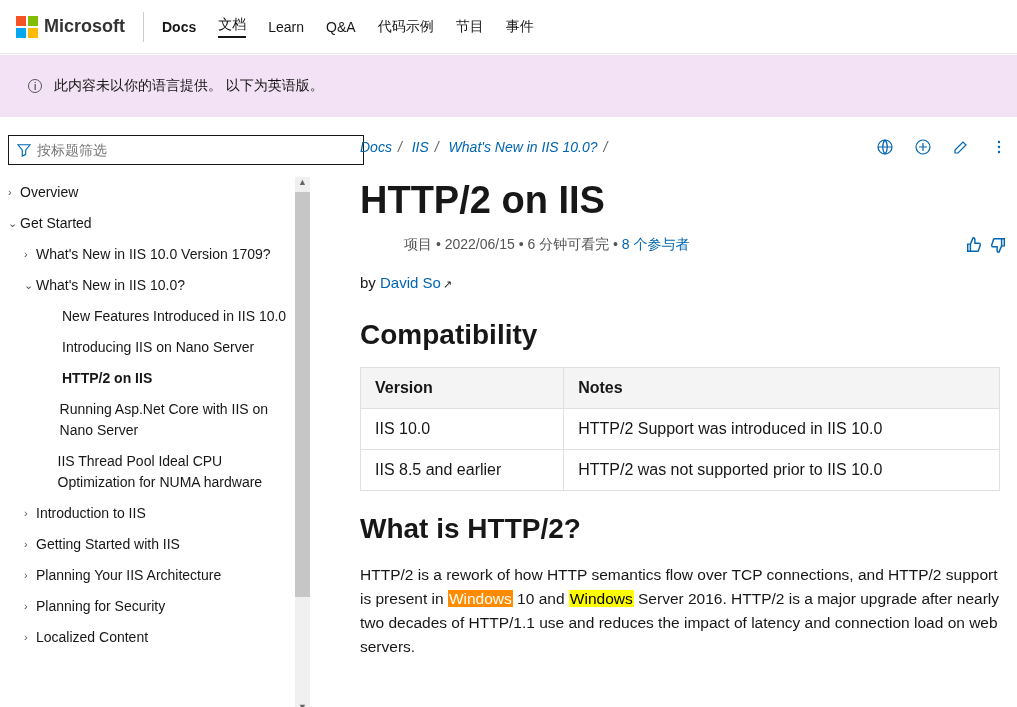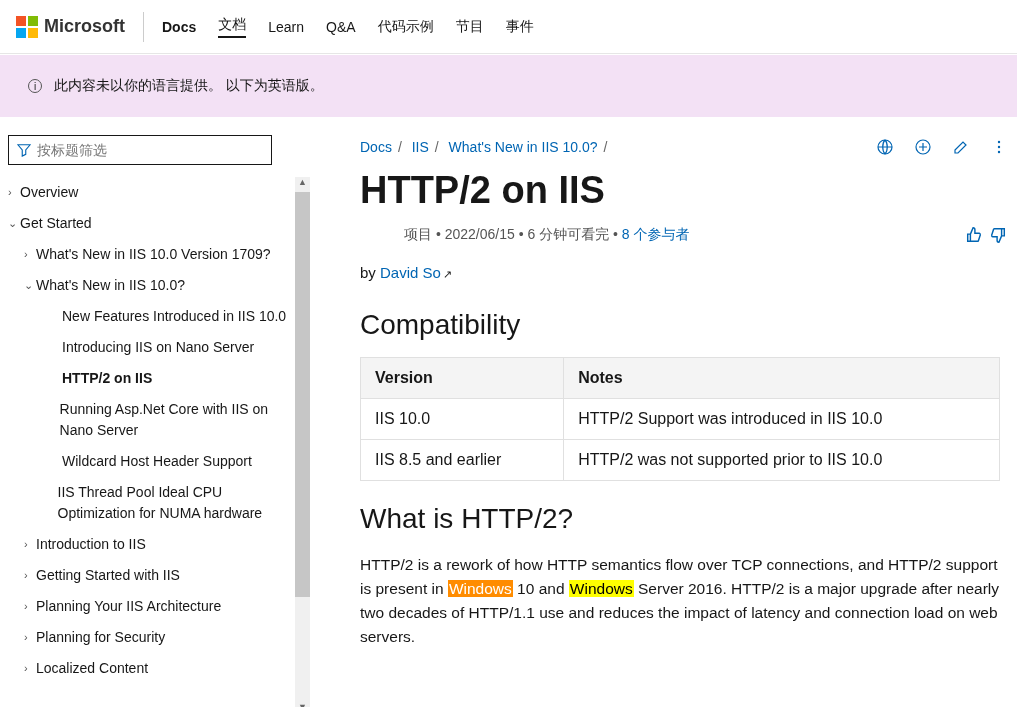--- a/index.html
+++ b/index.html
@@ -14,48 +14,48 @@
 .topnav { display: flex; gap: 22px; align-items: center; }
 .topnav a { color: #171717; font-size: 14px; }
 .topnav a.strong { font-weight: 600; }
 .topnav a.active { border-bottom: 2px solid #171717; padding-bottom: 2px; }
 
 .banner { background: #f3e1f5; padding: 22px 28px; font-size: 14px; margin-top: 1px; }
 .banner-icon { display: inline-block; width: 14px; height: 14px; border: 1.4px solid #555; border-radius: 50%; text-align: center; font-size: 10px; line-height: 13px; margin-right: 8px; }
 
 .layout { display: flex; }
 .sidebar { width: 318px; padding: 18px 8px 18px 8px; }
-.filter-box { display: flex; align-items: center; border: 1px solid #171717; padding: 6px 8px; margin-bottom: 12px; width: 264px; }
+.filter-box { display: flex; align-items: center; border: 1px solid #171717; padding: 6px 8px; margin-bottom: 12px; width: 356px; }
 .filter-box input { border: none; outline: none; flex: 1; font-size: 14px; color: #555; }
 .filter-icon { width: 14px; height: 14px; margin-right: 6px; }
 
 .tree-wrap { display: flex; }
 .tree { flex: 1; font-size: 14px; line-height: 1.5; max-height: 540px; overflow: hidden; }
 .tree-item { display: flex; align-items: center; padding: 5px 4px; cursor: pointer; color: #171717; }
 .caret { width: 12px; font-size: 11px; color: #555; }
 .lvl0 { padding-left: 0; } .lvl1 { padding-left: 16px; } .lvl2 { padding-left: 42px; }
 .tree-item.selected { font-weight: 700; }
 .scrollbar-track { width: 15px; background: #f0f0f0; position: relative; height: 540px; }
 .scrollbar-thumb { position: absolute; width: 15px; background: #c6c6c6; top: 0; height: 75%; }
 .scroll-arrow { position: absolute; width: 15px; height: 15px; font-size: 9px; text-align: center; color: #666; }
 
 .main { flex: 1; padding: 22px 10px 22px 42px; }
-.breadcrumb { font-size: 14px; margin-bottom: 14px; }
+.breadcrumb { font-size: 14px; margin-bottom: 24px; font-style: italic; }
 .breadcrumb span.sep { color: #666; margin: 0 6px; }
 .page-actions { float: right; display: flex; gap: 22px; color: #0065b3; }
 .page-actions svg { width: 16px; height: 16px; cursor: pointer; }
 h1 { font-size: 38px; font-weight: 600; margin-bottom: 14px; }
 .meta { font-size: 14px; color: #555; margin-bottom: 20px; margin-left: 44px; }
 .meta a { color: #0065b3; }
 .feedback { float: right; display: flex; gap: 6px; }
 .feedback svg { width: 18px; height: 18px; cursor: pointer; stroke: #0065b3; fill: none; stroke-width: 1.6; }
 .byline { font-size: 15px; color: #171717; margin-bottom: 28px; }
 .ext-icon { font-size: 11px; margin-left: 2px; }
 
-h2 { font-size: 28px; font-weight: 400; margin: 22px 0 16px; }
+h2 { font-size: 28px; font-weight: 700; margin: 22px 0 16px; }
 table { border-collapse: collapse; width: 100%; max-width: 640px; font-size: 16px; }
 th, td { text-align: left; padding: 11px 14px; border: 1px solid #e0e0e0; }
 thead tr { background: #f4f4f4; }
 th { font-weight: 700; }
 
 .body-text { font-size: 15.5px; line-height: 1.55; margin-top: 18px; color: #171717; max-width: 640px; }
 .hl-orange { background: #ff8c00; color: #fff; padding: 0 1px; }
 .hl-yellow { background: #ffff00; color: #000; padding: 0 1px; }
 </style>
 </head>
@@ -125,24 +125,20 @@
           <div class="tree-item lvl2 selected">
             <span class="caret"></span>
             <span>HTTP/2 on IIS</span>
           </div>
           <div class="tree-item lvl2">
             <span class="caret"></span>
             <span>Running Asp.Net Core with IIS on Nano Server</span>
           </div>
           <div class="tree-item lvl2">
             <span class="caret"></span>
-            <span>Wildcard Host Header Support</span>
-          </div>
-          <div class="tree-item lvl2">
-            <span class="caret"></span>
             <span>IIS Thread Pool Ideal CPU Optimization for NUMA hardware</span>
           </div>
           <div class="tree-item lvl1">
             <span class="caret">›</span>
             <span>Introduction to IIS</span>
           </div>
           <div class="tree-item lvl1">
             <span class="caret">›</span>
             <span>Getting Started with IIS</span>
           </div>

